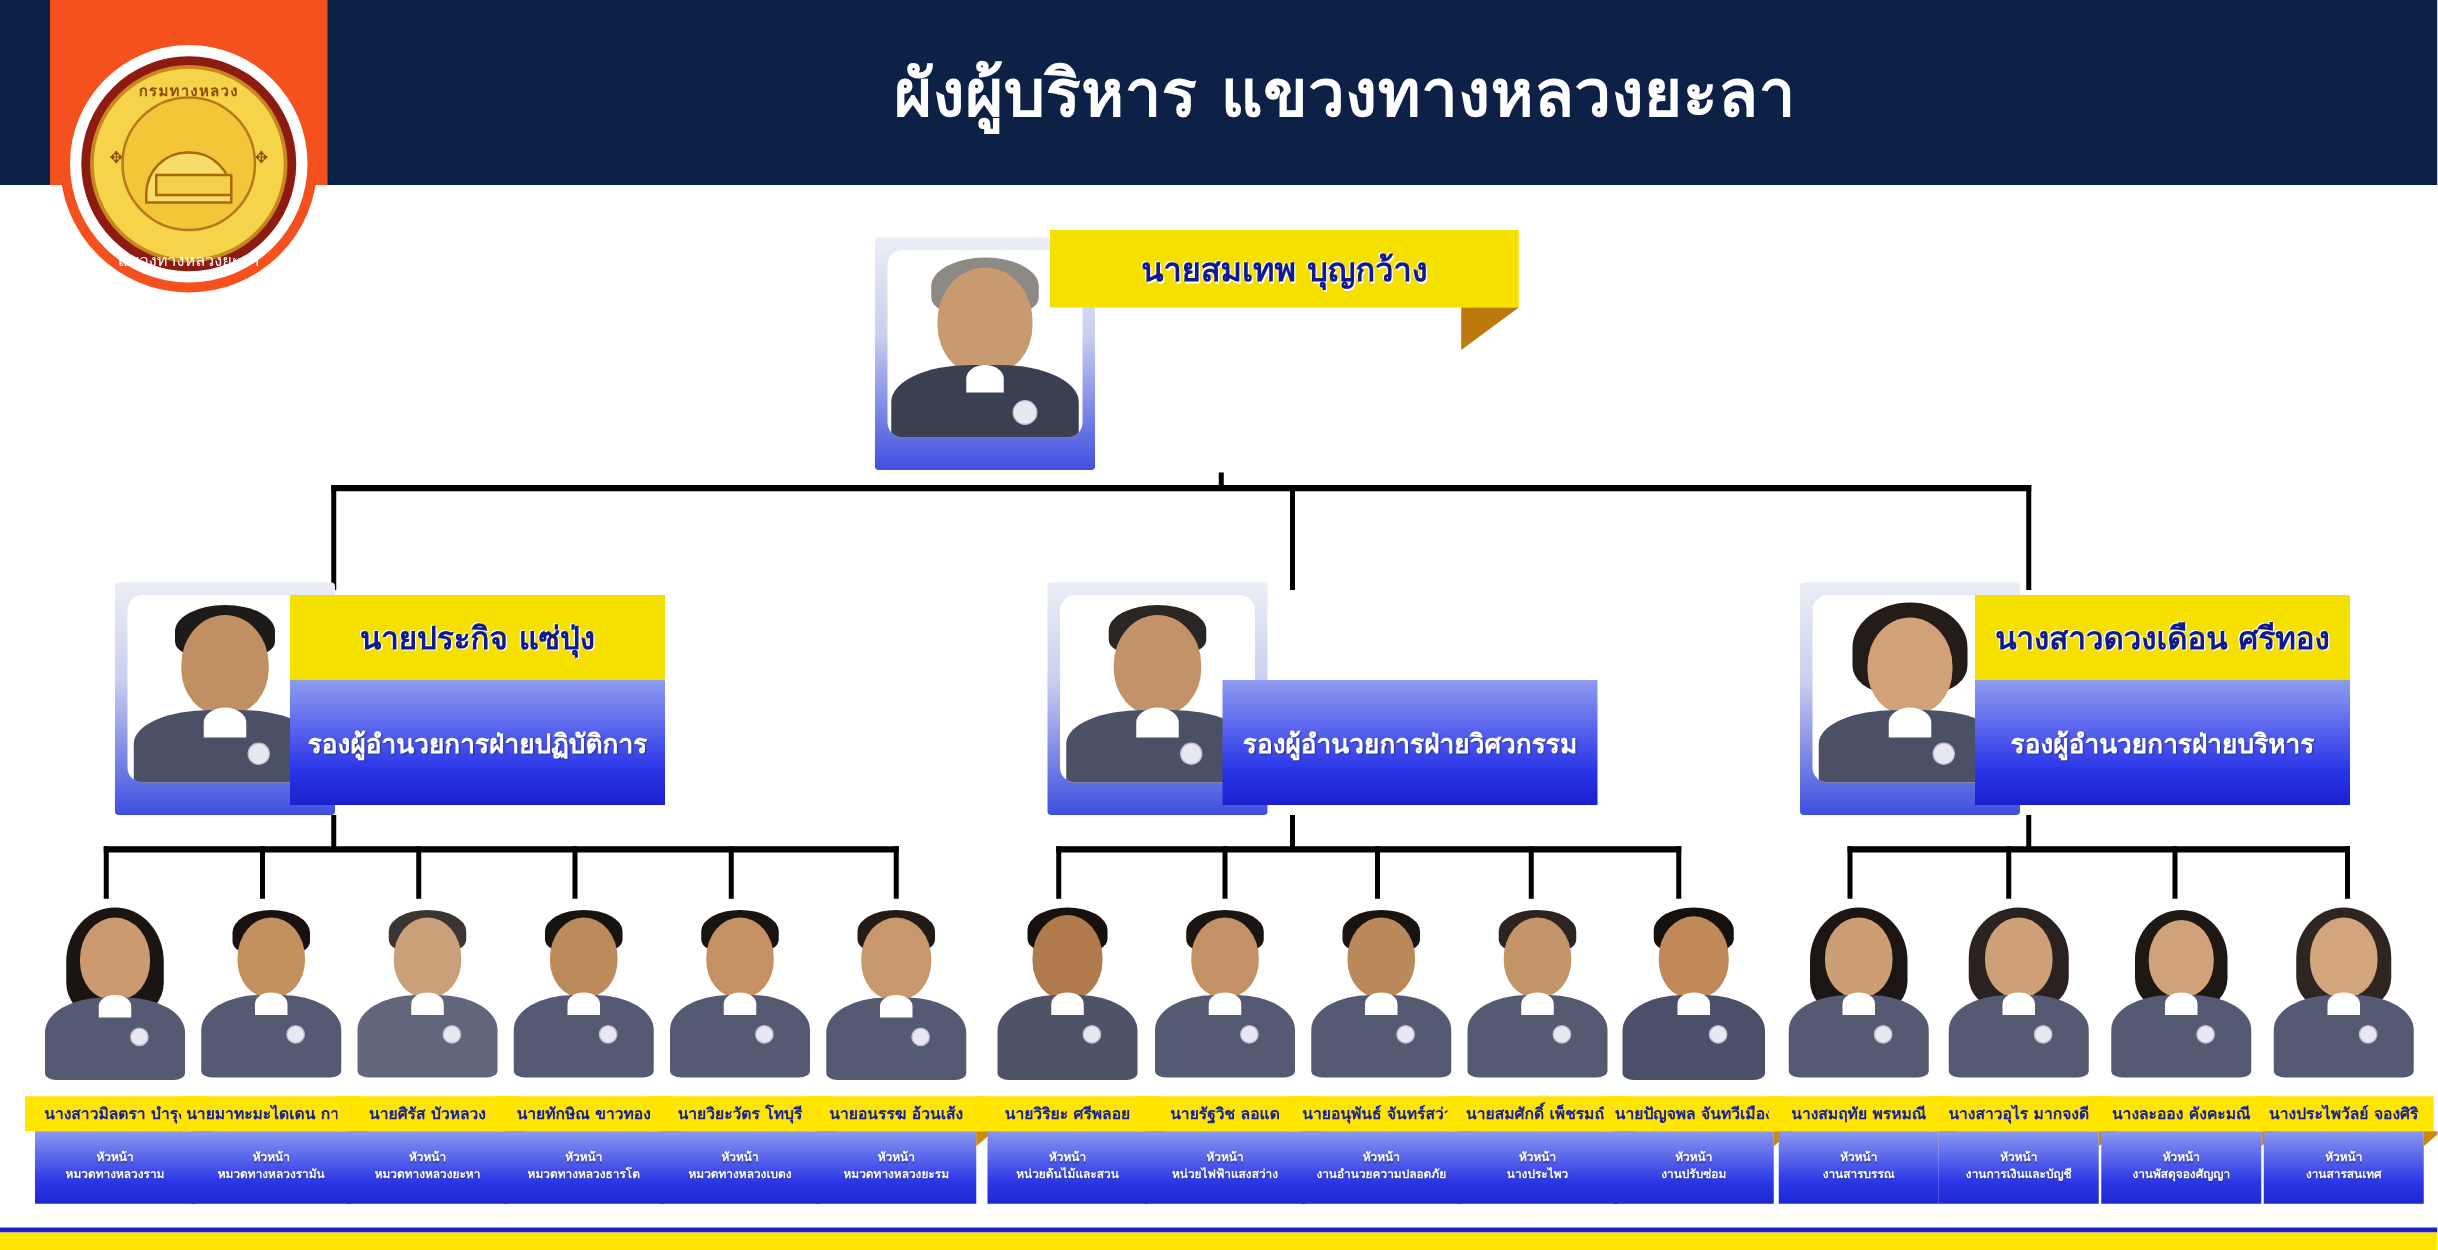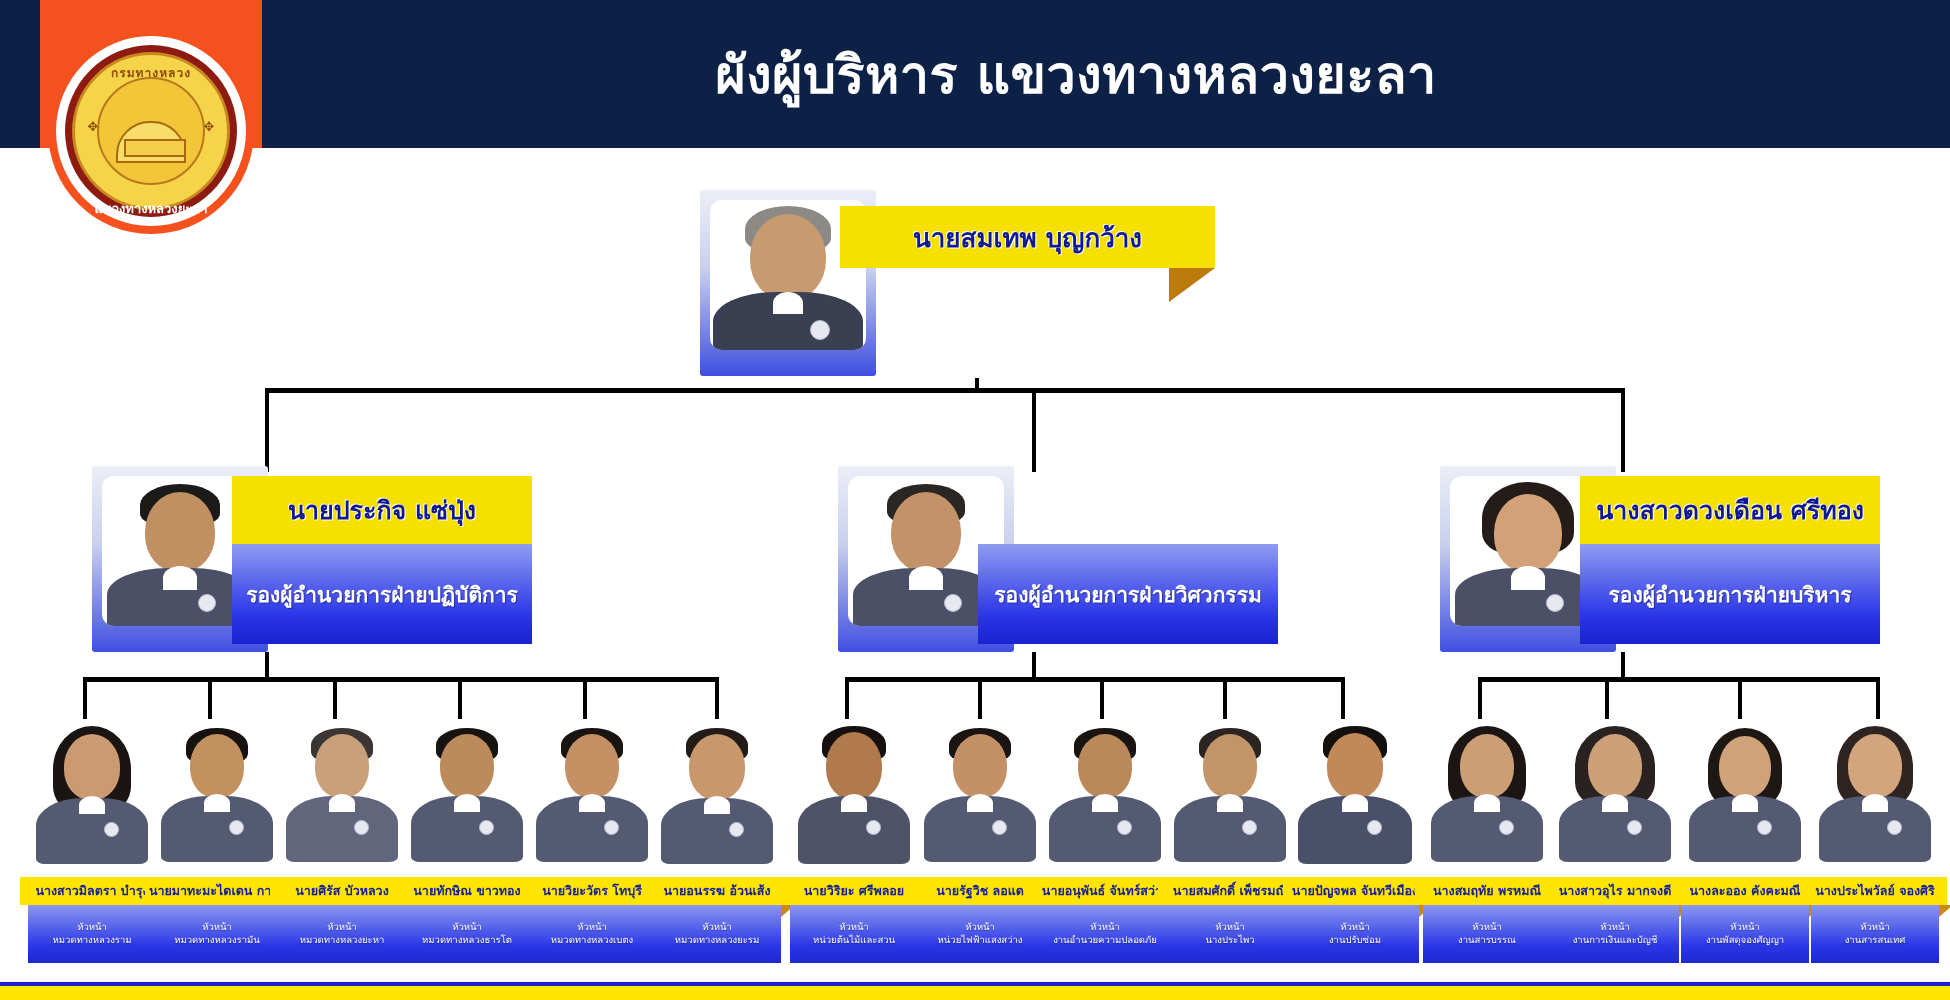--- a/index.html
+++ b/index.html
@@ -116,42 +116,42 @@
     position: absolute; left: 0; top: 68px; width: 100%; height: 100px;
     background: linear-gradient(180deg,#8f9cf0 0%, #2a35e8 72%, #1a22cf 100%);
     display: flex; align-items: center; justify-content: center;
     color: #ffffff; font-size: 21px; font-weight: bold;
     text-shadow: 1px 1px 1px rgba(0,0,0,.35);
     padding: 0 10px; text-align: center;
   }
 
   
   #director .exec-photo-wrap { width: 176px; height: 186px; }
-  #director .exec-body { left: 140px; top: 24px; width: 375px; height: 168px; }
+  #director .exec-body { left: 140px; top: 2px; width: 375px; height: 168px; }
   #director .exec-name { height: 62px; font-size: 26px; }
   #director .exec-fold { top: 62px; }
   #director .exec-role { top: 62px; height: 106px; font-size: 20px; }
 
   
   .staff { position: absolute; width: 144px; }
   .staff-photo {
     position: absolute; left: 50%; transform: translateX(-50%);
     top: 0; width: 120px; height: 155px; overflow: hidden;
   }
   .staff-name {
     position: absolute; left: 0; top: 155px; width: 144px; height: 28px;
     background: #ffe500;
     color: #15209a; font-size: 12.5px; font-weight: bold;
     display: flex; align-items: center; justify-content: center;
     text-align: center; padding: 0 2px; line-height: 1.05;
   }
   .staff-role {
     position: absolute; left: 8px; top: 183px; width: 128px; height: 58px;
     background: linear-gradient(180deg,#8b98ef 0%, #2b37e6 70%, #1e27d2 100%);
-    color: #ffffff; font-size: 9.5px; font-weight: normal;
+    color: #ffffff; font-size: 9.5px; font-weight: bold;
     display: flex; flex-direction: column; align-items: center; justify-content: center;
     text-align: center; line-height: 1.35; padding: 0 3px;
     text-shadow: 0 1px 1px rgba(0,0,0,.4);
   }
   .staff-fold {
     position: absolute; left: 136px; top: 183px;
     width: 0; height: 0;
     border-left: 14px solid #c98a12;
     border-bottom: 12px solid transparent;
   }
@@ -204,21 +204,21 @@
           <div class="seal-text-top">กรมทางหลวง</div>
           <div class="seal-dot l">✥</div>
           <div class="seal-dot r">✥</div>
           <div class="seal-inner">
             <div class="seal-bldg"></div>
           </div>
         </div>
       </div>
     </div>
   </div>
-  <div style="position:absolute;left:48px;top:186px;width:206px;height:44px;display:flex;align-items:center;justify-content:center;color:#fff;font-size:13px;font-weight:bold;z-index:5;">แขวงทางหลวงยะลา</div>
+  <div style="position:absolute;left:48px;top:186px;width:206px;height:44px;display:flex;align-items:center;justify-content:center;color:#fff;font-size:13px;font-weight:normal;z-index:5;">แขวงทางหลวงยะลา</div>
 
   <div class="header-title">ผังผู้บริหาร แขวงทางหลวงยะลา</div>
 
   <div class="line" style="left:975px; top:378px; width:4px; height:14px;"></div>
   <div class="line" style="left:265px; top:388px; width:1360px; height:5px;"></div>
   <div class="line" style="left:265px; top:388px; width:4px; height:84px;"></div>
   <div class="line" style="left:1032px; top:388px; width:4px; height:84px;"></div>
   <div class="line" style="left:1621px; top:388px; width:4px; height:84px;"></div>
 
   <div class="exec-card" id="director" style="left:700px; top:182px; width:470px; height:200px;">

